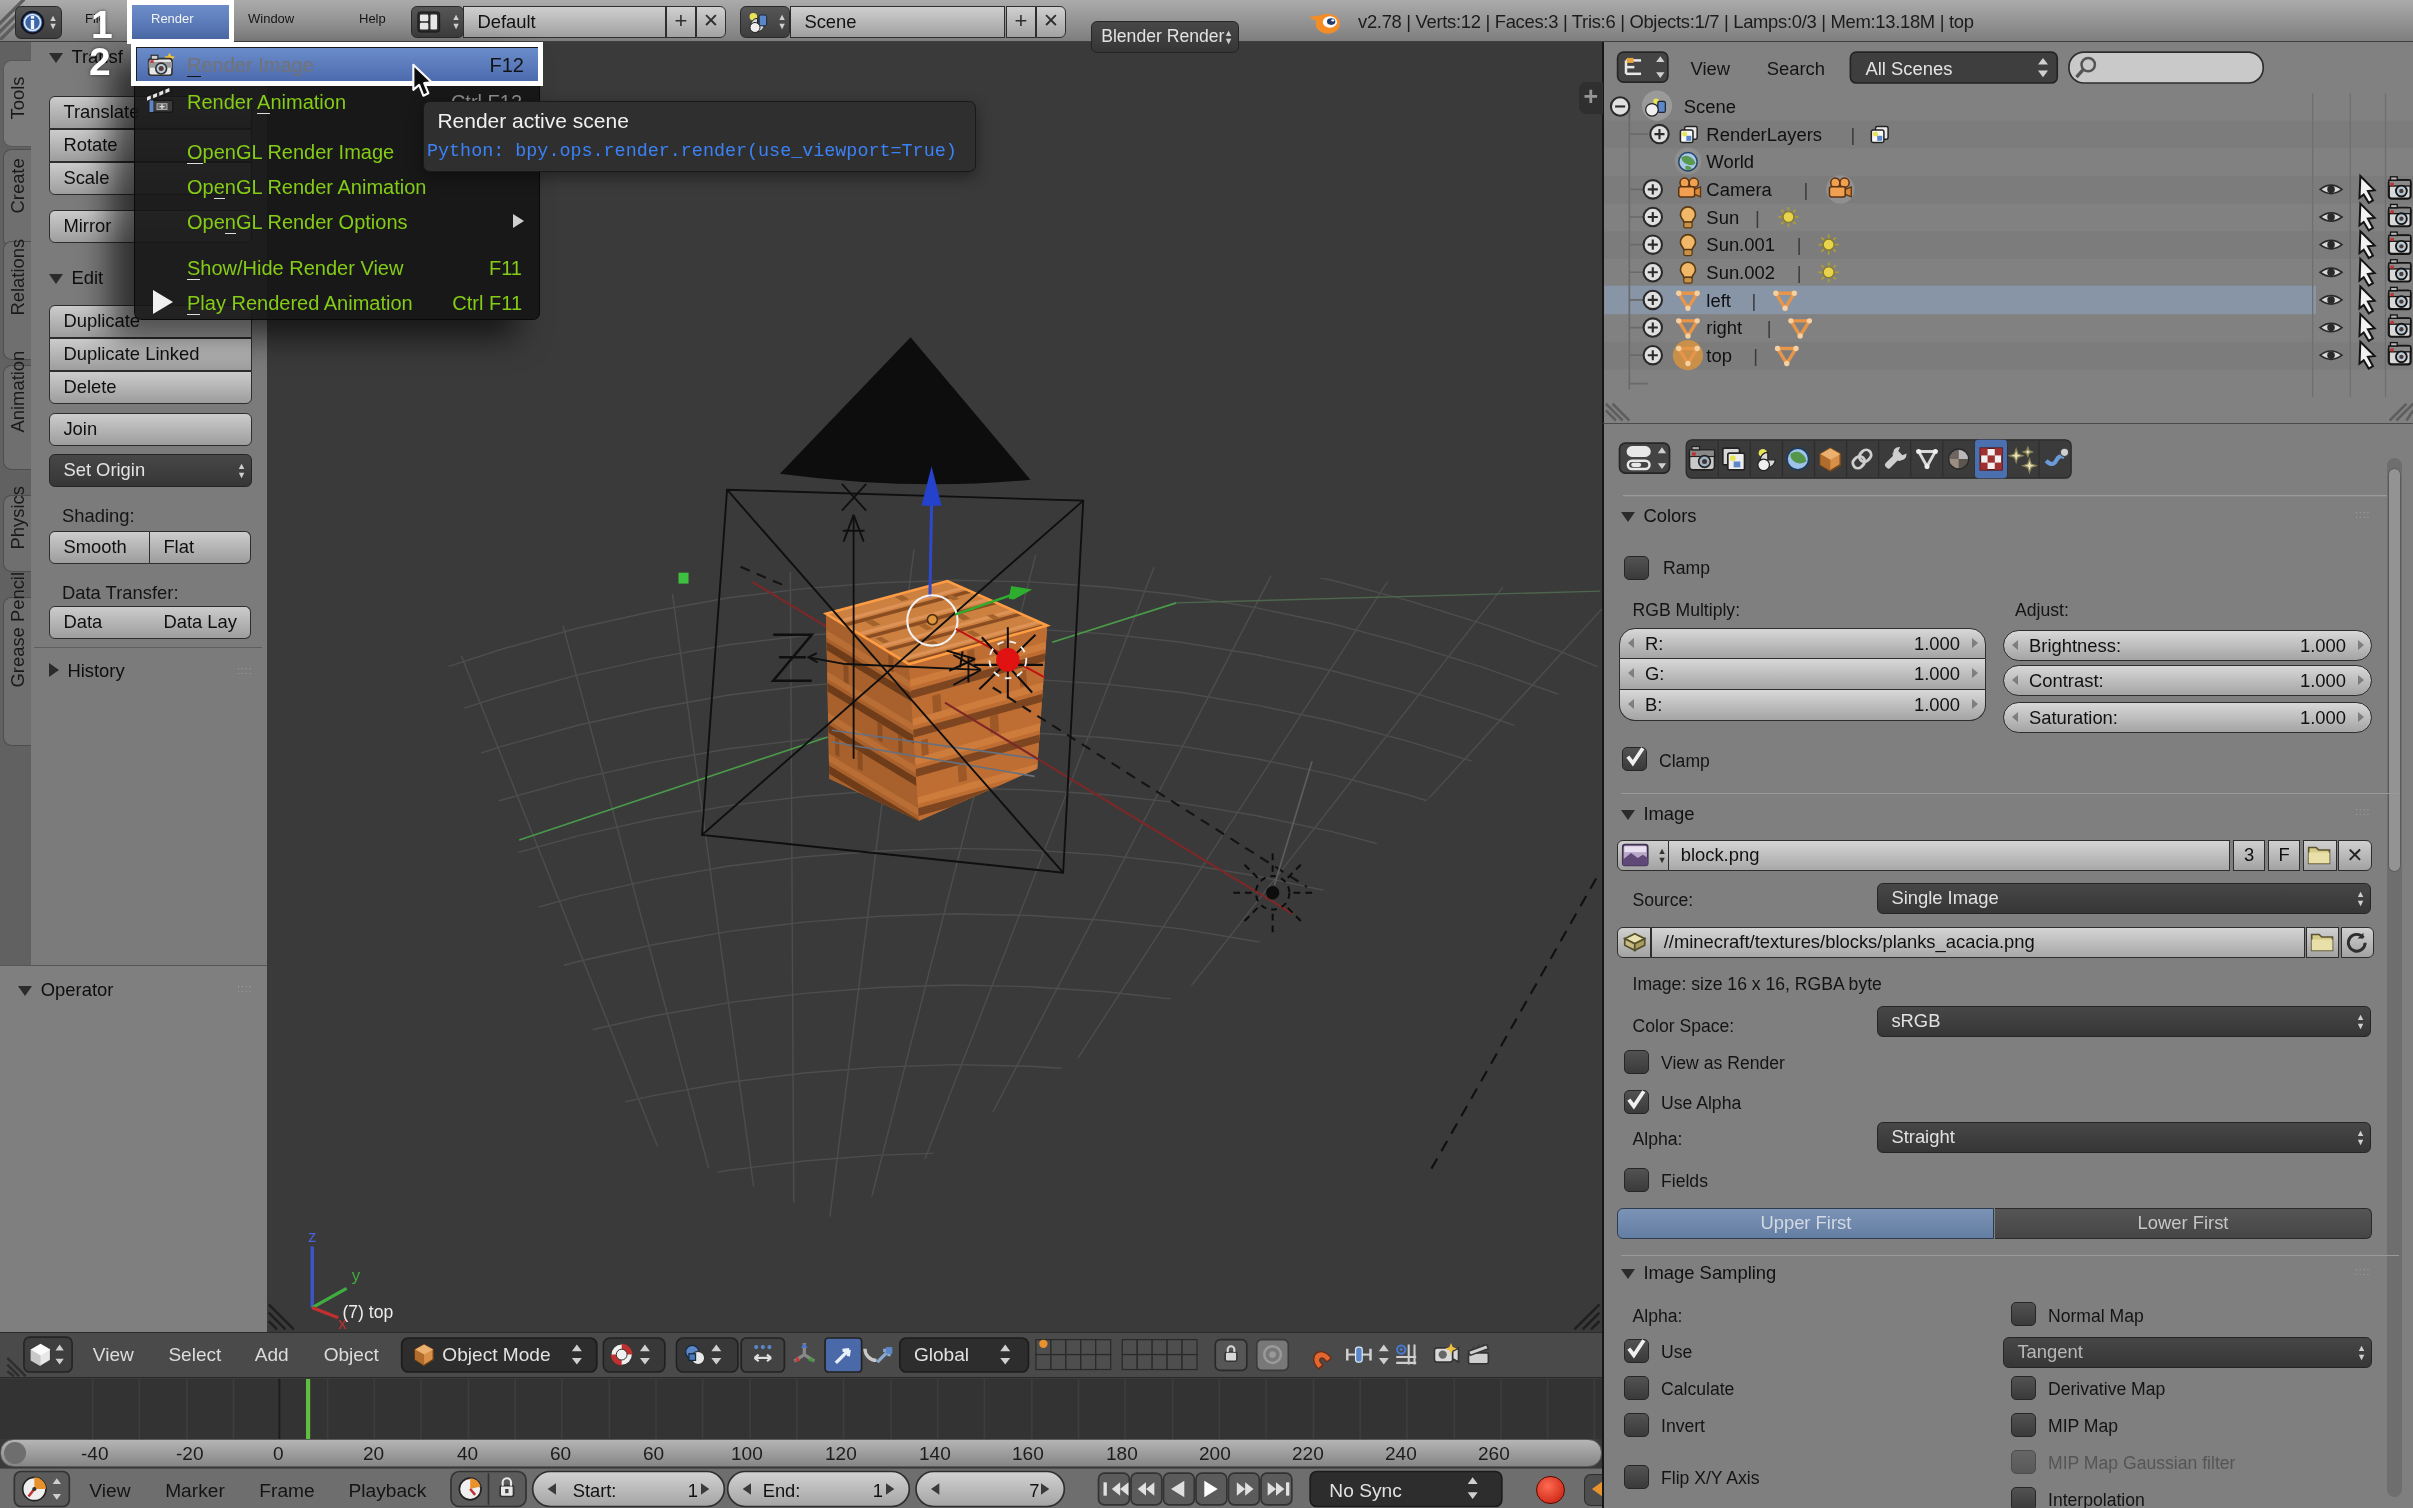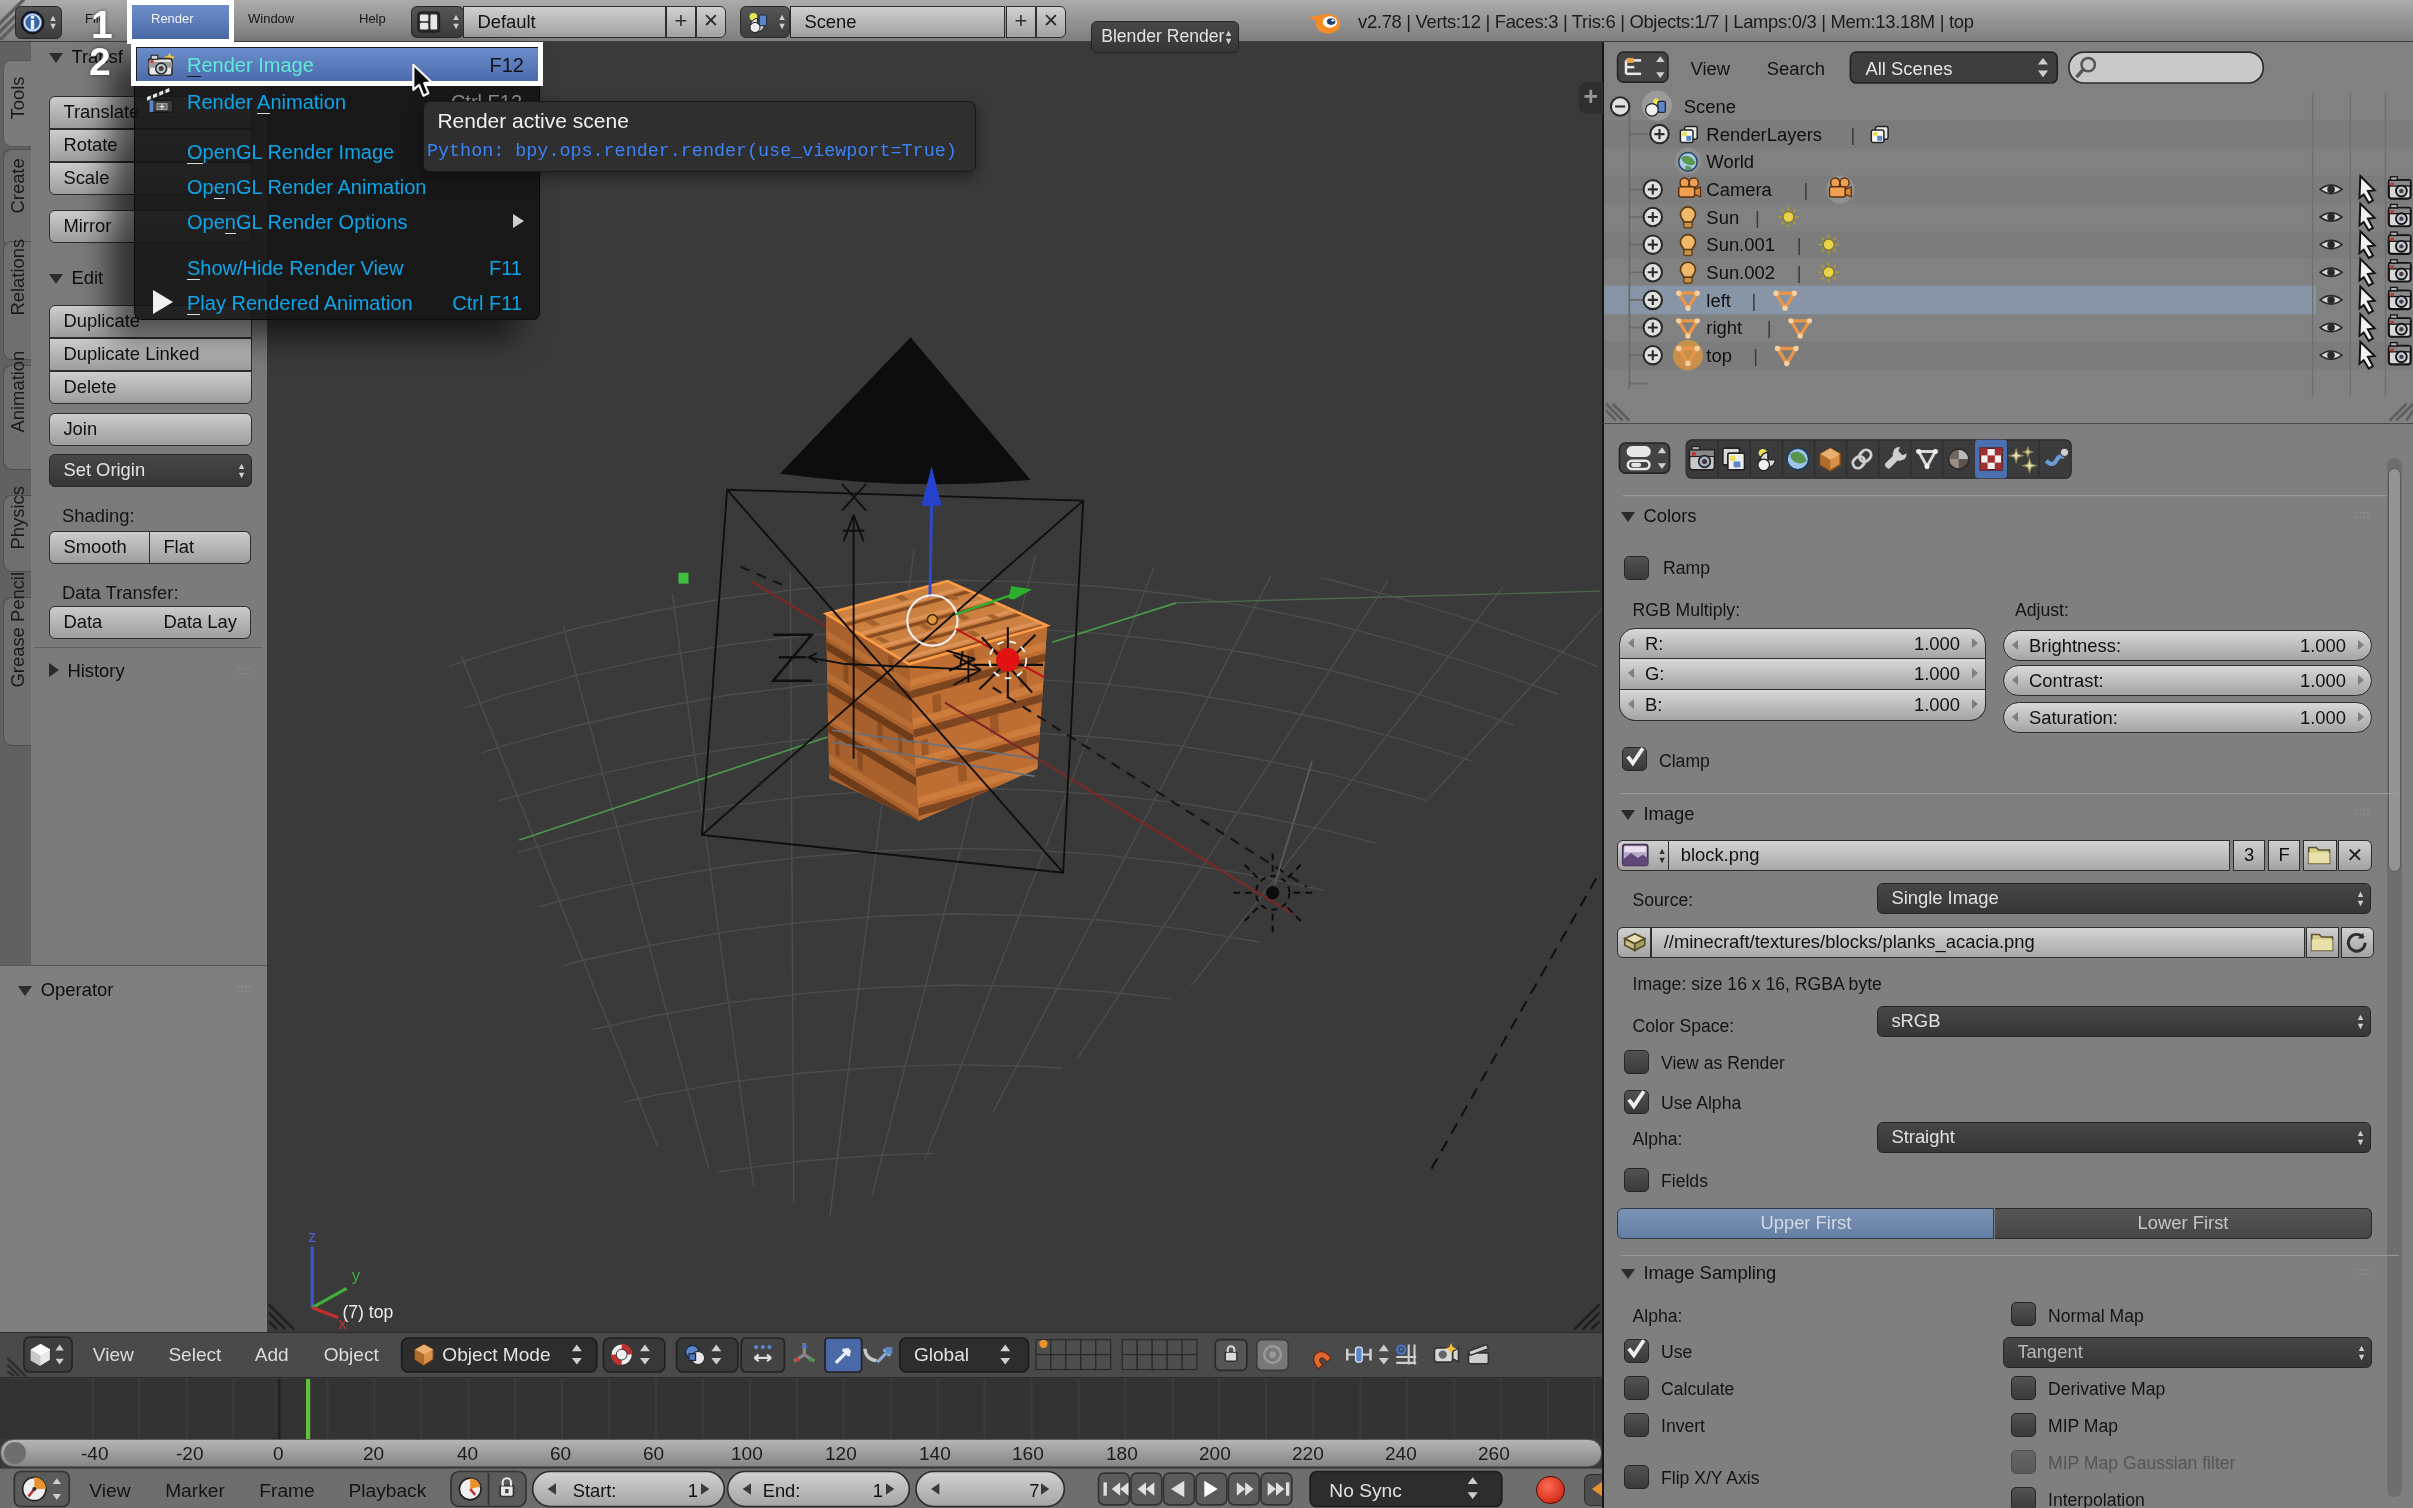--- a/index.html
+++ b/index.html
@@ -61,21 +61,21 @@
   border-top:1.7px solid #2c2c2c; border-bottom:0.8px solid #2a2a2a; }
 #tracks { left:0; top:1379px; width:1602px; height:60px; background:#333333; }
 #ruler { left:0; top:1439px; width:1602px; height:28px;
   background:linear-gradient(#b5b5b5,#868686); border-radius:13.4px; border:0.8px solid #5a5a5a; }
 #tfooter { left:0; top:1468px; width:1602px; height:40px; background:#6e6e6e;
   border-top:1.7px solid #4f4f4f; overflow:hidden; }
 
 
 #menu { left:134px; top:42px; width:406px; height:278px; background:rgba(21,21,21,0.93);
   border:0.8px solid #0a0a0a; border-radius:0 0 6.7px 6.7px; box-shadow:-23.5px 17px 32px rgba(0,0,0,.62); }
-.mitem { position:absolute; left:0; width:100%; height:35px; color:#0ea5e9; font-size:20px; }
+.mitem { position:absolute; left:0; width:100%; height:35px; color:#84cc16; font-size:20px; }
 .mlabel { position:absolute; left:52px; top:6.7px; }
 .mshort { position:absolute; right:17px; top:6.7px; }
 #tooltip { left:423px; top:101px; width:553px; height:71px; background:#2f2f2f;
   border:0.8px solid #191919; border-radius:6.7px; box-shadow:0 5px 15px rgba(0,0,0,.4); }
 .wframe { position:absolute; border:5px solid #ffffff; }
 .bignum { position:absolute; color:#ffffff; font-size:39px; font-weight:bold;
   text-shadow:0 0 3.4px rgba(0,0,0,.55); }
 </style>
 </head>
 <body>
@@ -1150,21 +1150,21 @@
     <div class="abs" style="left:1.7px;top:5px;width:403px;height:35px;background:linear-gradient(#6b8cca,#4a69ac);"></div>
     <svg class="abs" style="left:11.7px;top:8.4px;" width="30" height="28.5" viewBox="0 0 36 34">
       <path d="M27 2 l2 4 4.5 .8 -3.2 3 .8 4.4 -4.1 -2 -4.1 2 .8 -4.4 -3.2 -3 4.5 -.8 z" fill="#f2c23e"></path>
       <rect x="2" y="9" width="28" height="20" rx="3" fill="#e8e8e8" stroke="#333" stroke-width="2"></rect>
       <rect x="2" y="13" width="28" height="7" fill="#9a9a9a"></rect>
       <rect x="5" y="5" width="8" height="5" fill="#d0d0d0" stroke="#333" stroke-width="1.5"></rect>
       <circle cx="17" cy="21" r="6.5" fill="#b8ccd8" stroke="#333" stroke-width="2"></circle>
       <circle cx="17" cy="21" r="3" fill="#5a3a3a"></circle>
       <rect x="4" y="11" width="4" height="3" fill="#c03030"></rect>
     </svg>
-    <div class="abs" style="left:52px;top:11px;font-size:20px;color:#5eead4;"><span style="border-bottom:1.7px solid #101418;">R</span>ender Image</div>
+    <div class="abs" style="left:52px;top:11px;font-size:20px;color:#737373;"><span style="border-bottom:1.7px solid #101418;">R</span>ender Image</div>
     <div class="abs" style="right:15px;top:11px;font-size:20px;color:#101418;">F12</div>
 
     <svg class="abs" style="left:11.7px;top:44px;" width="30" height="30" viewBox="0 0 36 36">
       <rect x="3" y="16" width="28" height="14" rx="2" fill="#3a3a3a" stroke="#161616" stroke-width="1.5"></rect>
       <g transform="rotate(-22 5 16)">
           <rect x="3" y="9" width="29" height="7" fill="#2e2e2e" stroke="#161616" stroke-width="1.5"></rect>
           <g fill="#e8e8e8">
             <rect x="5" y="10.5" width="5" height="4" transform="skewX(-18)"></rect>
             <rect x="13" y="10.5" width="5" height="4" transform="skewX(-18)"></rect>
             <rect x="21" y="10.5" width="5" height="4" transform="skewX(-18)"></rect>

